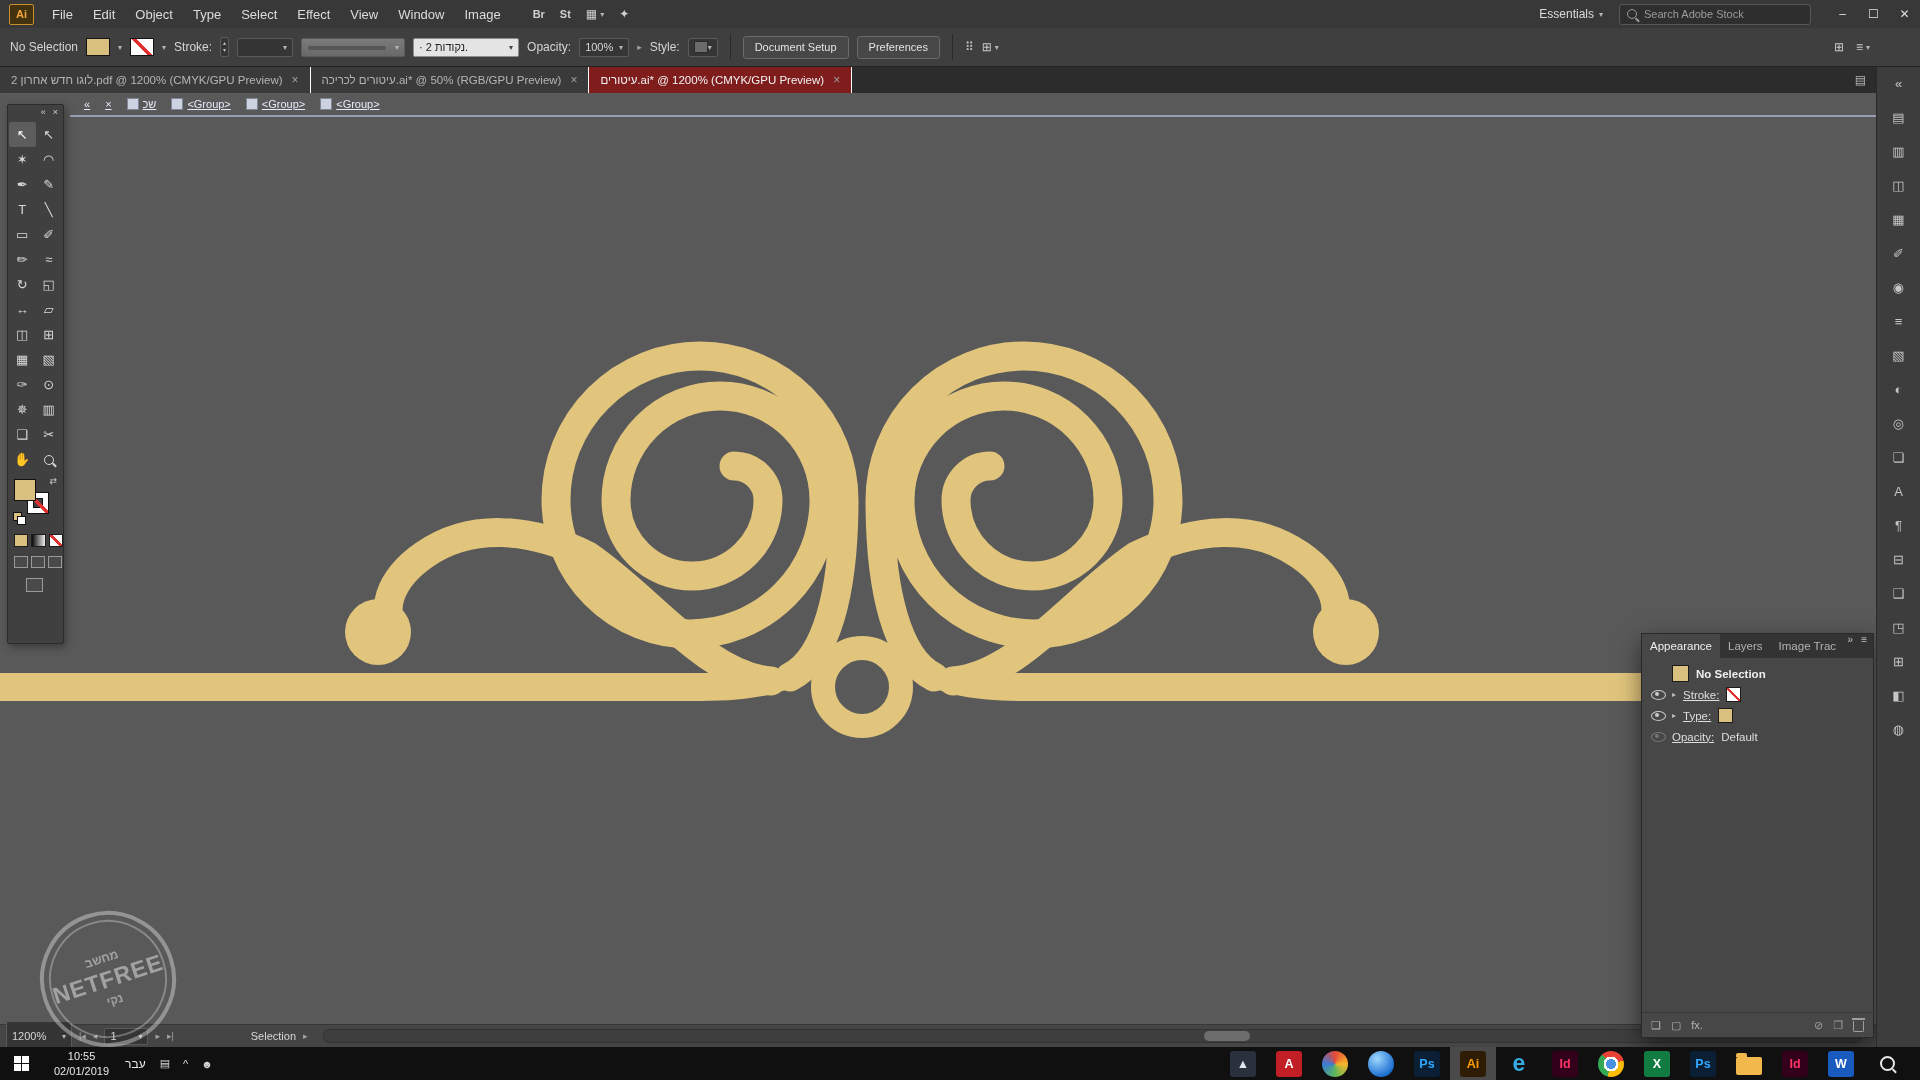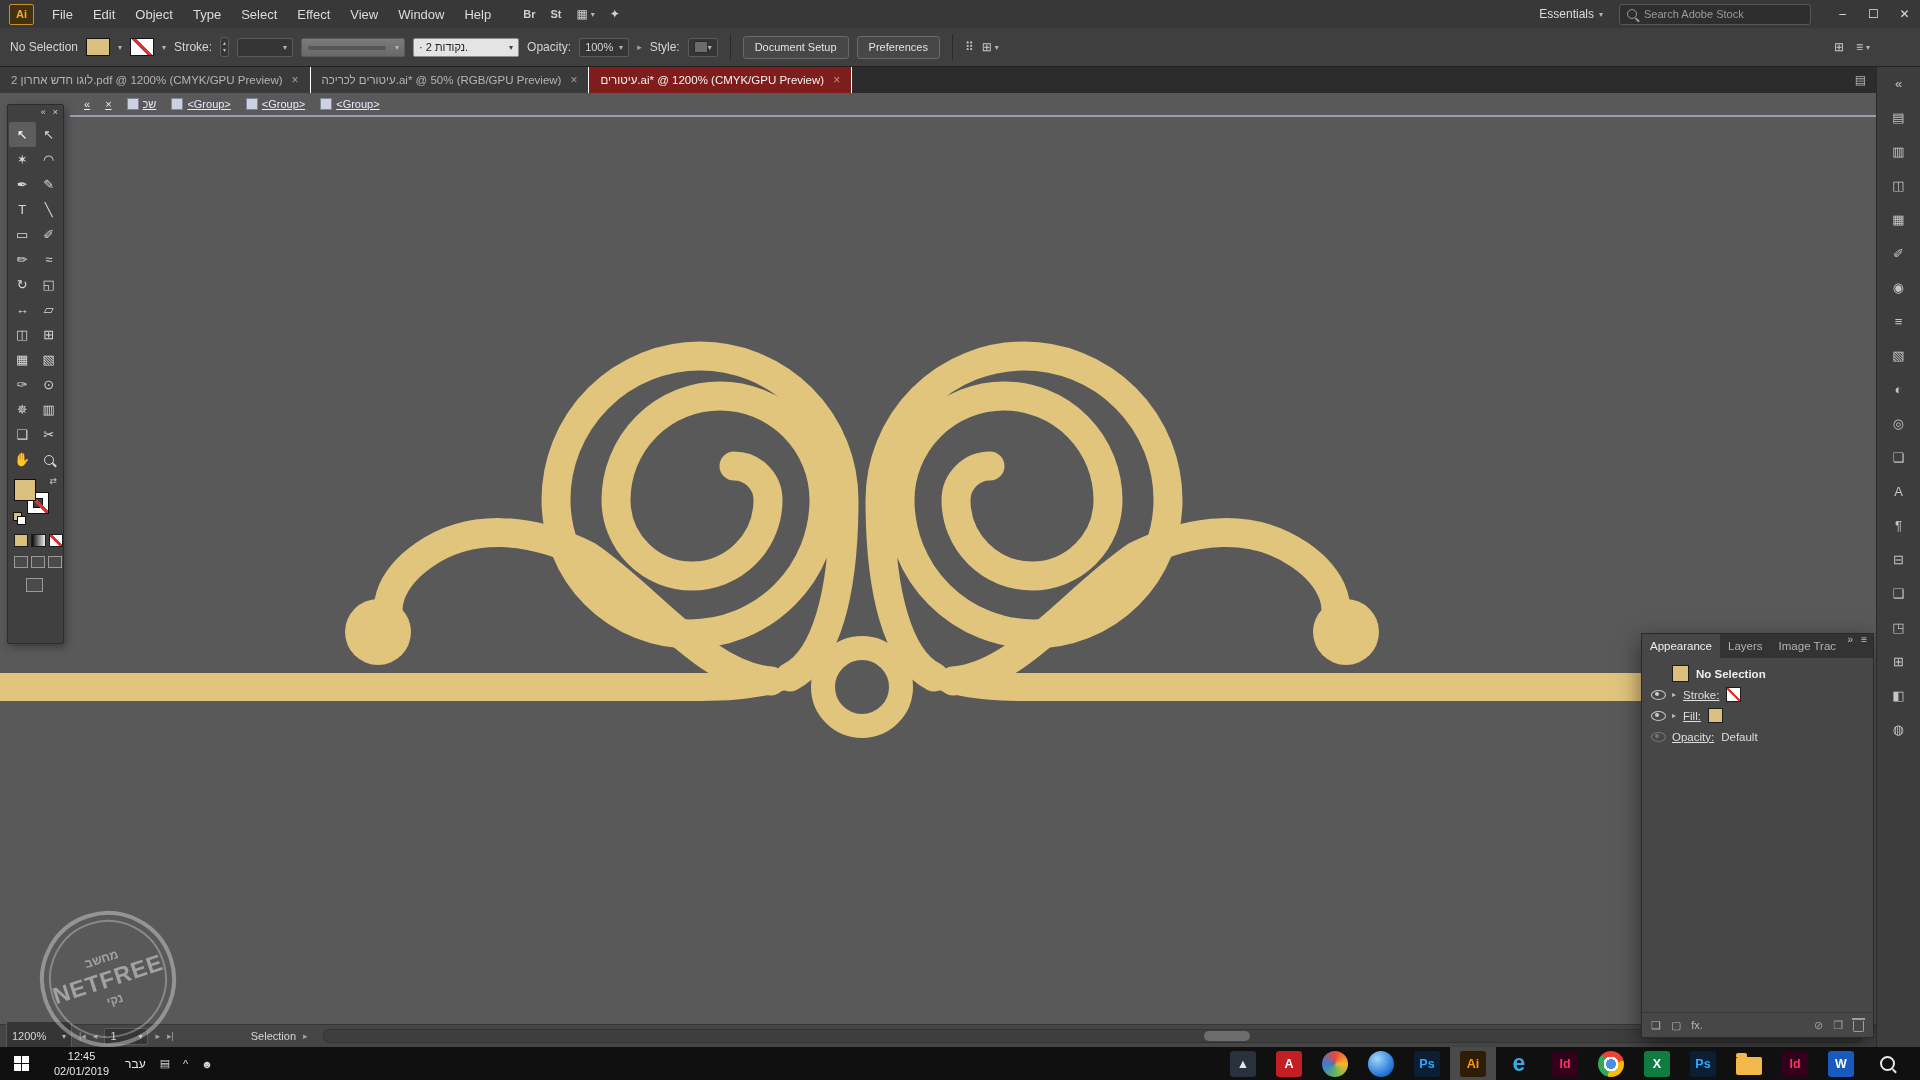--- a/index.html
+++ b/index.html
@@ -153,21 +153,21 @@
     <div class="logo">Ai</div>
     <div id="menus">
         <div class="menu-item">File</div>
         <div class="menu-item">Edit</div>
         <div class="menu-item">Object</div>
         <div class="menu-item">Type</div>
         <div class="menu-item">Select</div>
         <div class="menu-item">Effect</div>
         <div class="menu-item">View</div>
         <div class="menu-item">Window</div>
-        <div class="menu-item">Help</div>
+        <div class="menu-item">Image</div>
       </div>
     <div class="mb-inline">
       <span class="mb-chip">Br</span>
       <span class="mb-chip">St</span>
       <span class="mb-ico">
           <span>▦</span>
           <span class="dd">▾</span>
         </span>
       <span class="mb-ico">✦</span>
     </div>
@@ -435,21 +435,21 @@
             </span>
           <span class="ap-caret">▸</span>
           <span class="ap-link">Stroke:</span>
           <span class="ap-swatch none-diag"></span>
         </div>
         <div class="ap-row">
           <span class="indent">
               <span class="eye"></span>
             </span>
           <span class="ap-caret">▸</span>
-          <span class="ap-link">Fill:</span>
+          <span class="ap-link">Type:</span>
           <span class="ap-swatch" id="ap-fill-swatch" style="background: rgb(217, 192, 126);"></span>
         </div>
         <div class="ap-row">
           <span class="indent">
               <span class="eye dim"></span>
             </span>
           <span class="ap-link">Opacity:</span>
           <span>Default</span>
         </div>
         <div class="ap-foot">
@@ -507,21 +507,21 @@
       <div class="strip-icon">⊞</div>
       <div class="strip-icon">◧</div>
       <div class="strip-icon">◍</div>
     </div>
 
   <div id="taskbar">
     <div class="start">
         <span class="win-logo"></span>
       </div>
     <div class="clock">
-      <div>12:45</div>
+      <div>10:55</div>
       <div>02/01/2019</div>
     </div>
     <div class="lang">עבר</div>
     <div class="tray">
       <span>▤</span>
       <span>^</span>
       <span>☻</span>
     </div>
     <div id="task-apps">
         <div class="app">

